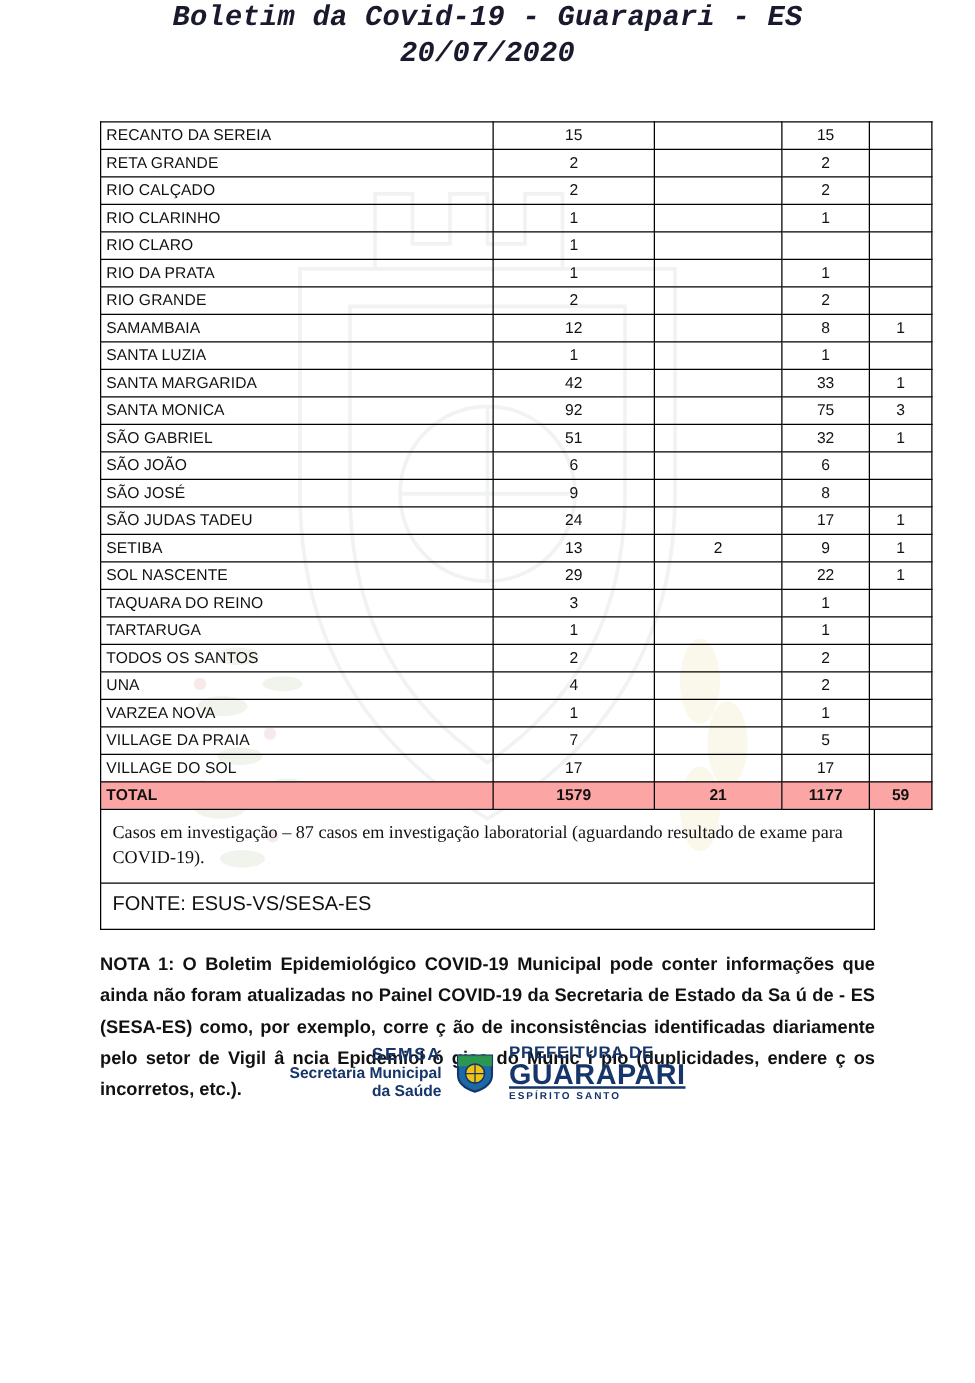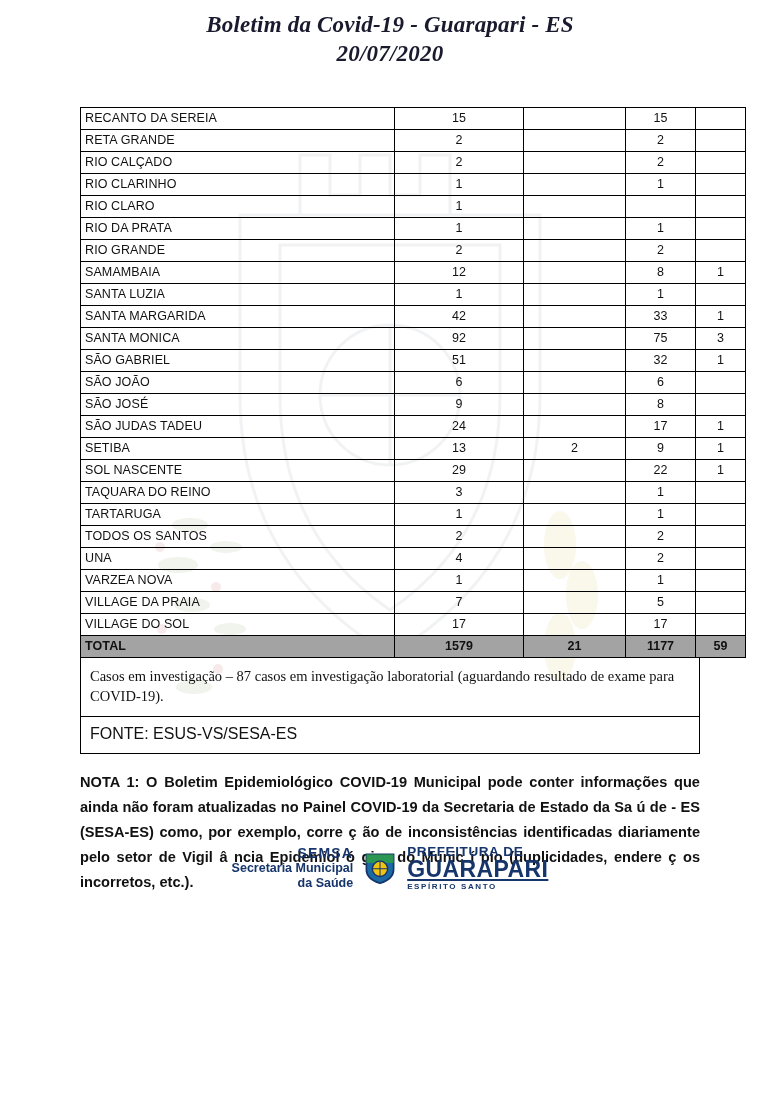--- a/index.html
+++ b/index.html
@@ -27,27 +27,26 @@
     pointer-events: none;
   }
 
   .page {
     position: relative;
     z-index: 1;
   }
 
   .doc-title {
     text-align: center;
-    font-family: Liberation Serif, serif;
+    font-family: Liberation Mono, monospace;
     font-weight: bold;
     font-style: italic;
     font-size: 23px;
     line-height: 1.28;
     color: #1a1a2e;
-    padding-top: 10px;
     letter-spacing: 0.2px;
   }
   .doc-title .line2 {
     display: block;
   }
 
   .table-wrap {
     margin: 38px auto 0 auto;
     width: 620px;
   }
@@ -72,21 +71,21 @@
     letter-spacing: 0.1px;
     margin-top: 24px;
   }
   td.c1 { width: 120px; text-align: center; }
   td.c2 { width: 93px;  text-align: center; }
   td.c3 { width: 61px;  text-align: center; }
   td.c4 { width: 41px;  text-align: center; }
 
   tr.total td {
     font-weight: bold;
-    background: #a3a3a3;
+    background: #fca5a5;
   }
   tr.total td.name { text-align: left; }
 
   .note-box {
     border: 1px solid #000;
     border-top: none;
     padding: 8px 9px 9px 9px;
     font-family: "Liberation Serif", serif;
     font-weight: normal;
     font-size: 14.5px;

